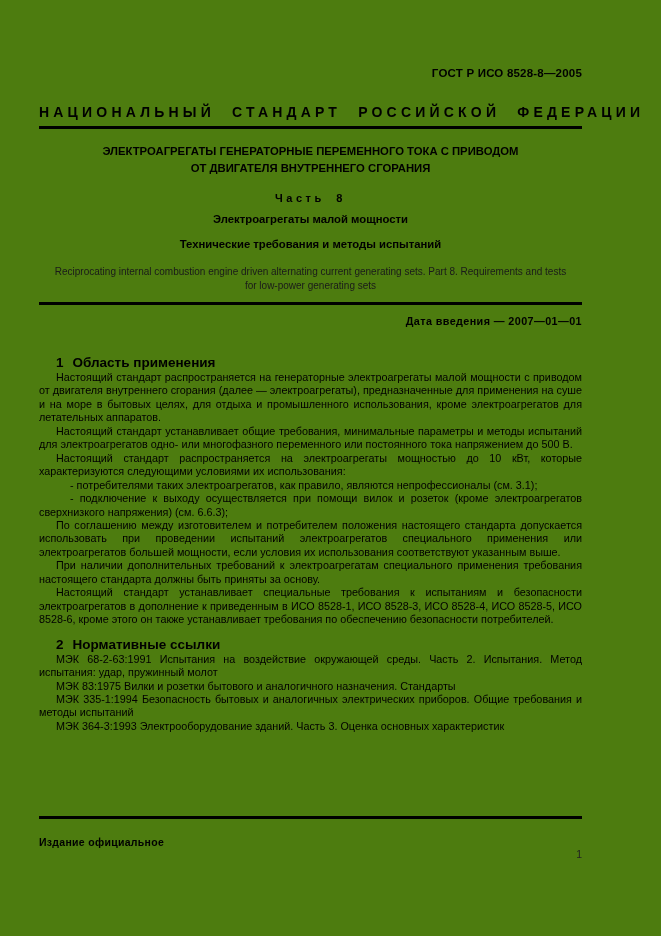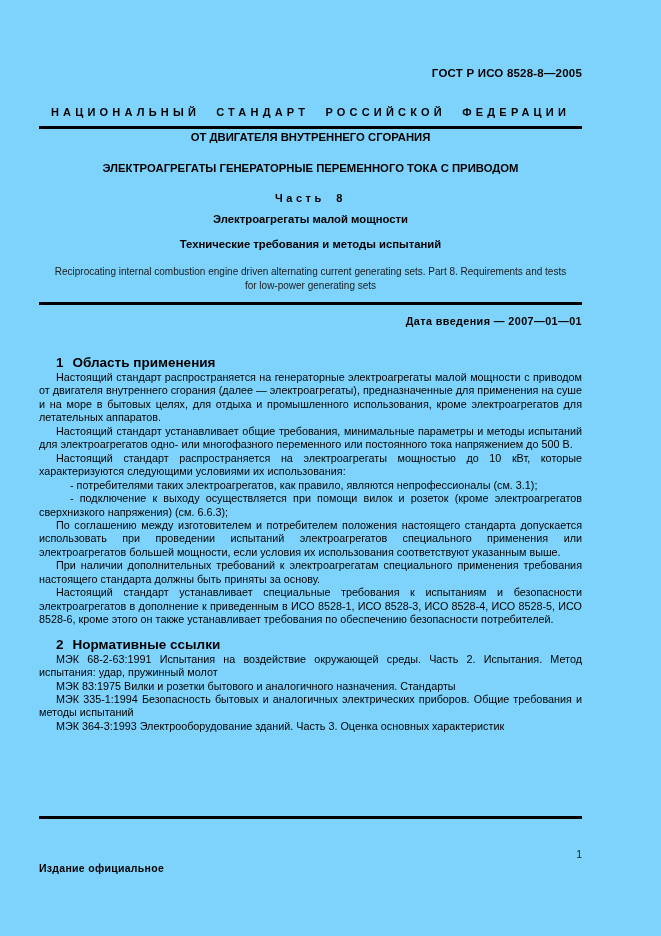--- a/index.html
+++ b/index.html
@@ -5,37 +5,37 @@
   * { margin: 0; padding: 0; box-sizing: border-box; }
   html, body { background: #ffffff; }
   body {
     width: 661px; height: 936px;
     font-family: "Liberation Sans", sans-serif;
     color: #000;
   }
   .page {
     position: relative;
     width: 661px; height: 936px;
-    background: #7dd3fc;
+    background: #4d7c0f;
     padding: 0 79px 0 39px;
     overflow: hidden;
   }
   .doc-code {
     padding-top: 66px;
     text-align: right;
     font-weight: 700;
     font-size: 11.5px;
     line-height: 14px;
     letter-spacing: 0.2px;
   }
   .banner {
     margin-top: 26px;
     text-align: center;
     font-weight: 700;
-    font-size: 11px;
+    font-size: 14px;
     line-height: 13px;
     letter-spacing: 4.2px;
     word-spacing: 9px;
     white-space: nowrap;
   }
   .rule-thick {
     height: 3px;
     background: #000;
   }
   .rule-header { margin-top: 7px; }
@@ -95,21 +95,21 @@
   }
   .para.li { text-indent: 31px; }
   .section-2 .section-heading { margin-top: 10px; }
   .footer-rule {
     position: absolute;
     left: 39px; width: 543px; top: 816px;
     height: 2.5px; background: #000;
   }
   .edition {
     position: absolute;
-    left: 39px; top: 862px;
+    left: 39px; top: 836px;
     font-weight: 700;
     font-size: 10.5px;
     letter-spacing: 0.3px;
   }
   .page-number {
     position: absolute;
     left: 39px; width: 543px; top: 848px;
     text-align: right;
     font-size: 10.5px;
     color: #222;
@@ -119,22 +119,22 @@
 <body>
 
 <div class="page">
 
   <div class="doc-code">ГОСТ Р ИСО 8528-8—2005</div>
 
   <div class="banner">НАЦИОНАЛЬНЫЙ СТАНДАРТ РОССИЙСКОЙ ФЕДЕРАЦИИ</div>
   <div class="rule-thick rule-header"></div>
 
   <div class="title-block">
+    <div class="title-line title-line-first">ЭЛЕКТРОАГРЕГАТЫ ГЕНЕРАТОРНЫЕ ПЕРЕМЕННОГО ТОКА С ПРИВОДОМ</div>
     <div class="title-line">ОТ ДВИГАТЕЛЯ ВНУТРЕННЕГО СГОРАНИЯ</div>
-    <div class="title-line title-line-first">ЭЛЕКТРОАГРЕГАТЫ ГЕНЕРАТОРНЫЕ ПЕРЕМЕННОГО ТОКА С ПРИВОДОМ</div>
     <div class="part-label">Часть 8</div>
     <div class="subtitle">Электроагрегаты малой мощности</div>
     <div class="subtitle subtitle-2">Технические требования и методы испытаний</div>
     <div class="title-en">Reciprocating internal combustion engine driven alternating current generating sets. Part 8. Requirements and tests for low-power generating sets</div>
   </div>
 
   <div class="rule-thick rule-date"></div>
   <div class="effective-date">Дата введения — 2007—01—01</div>
 
   <div class="section section-1">

